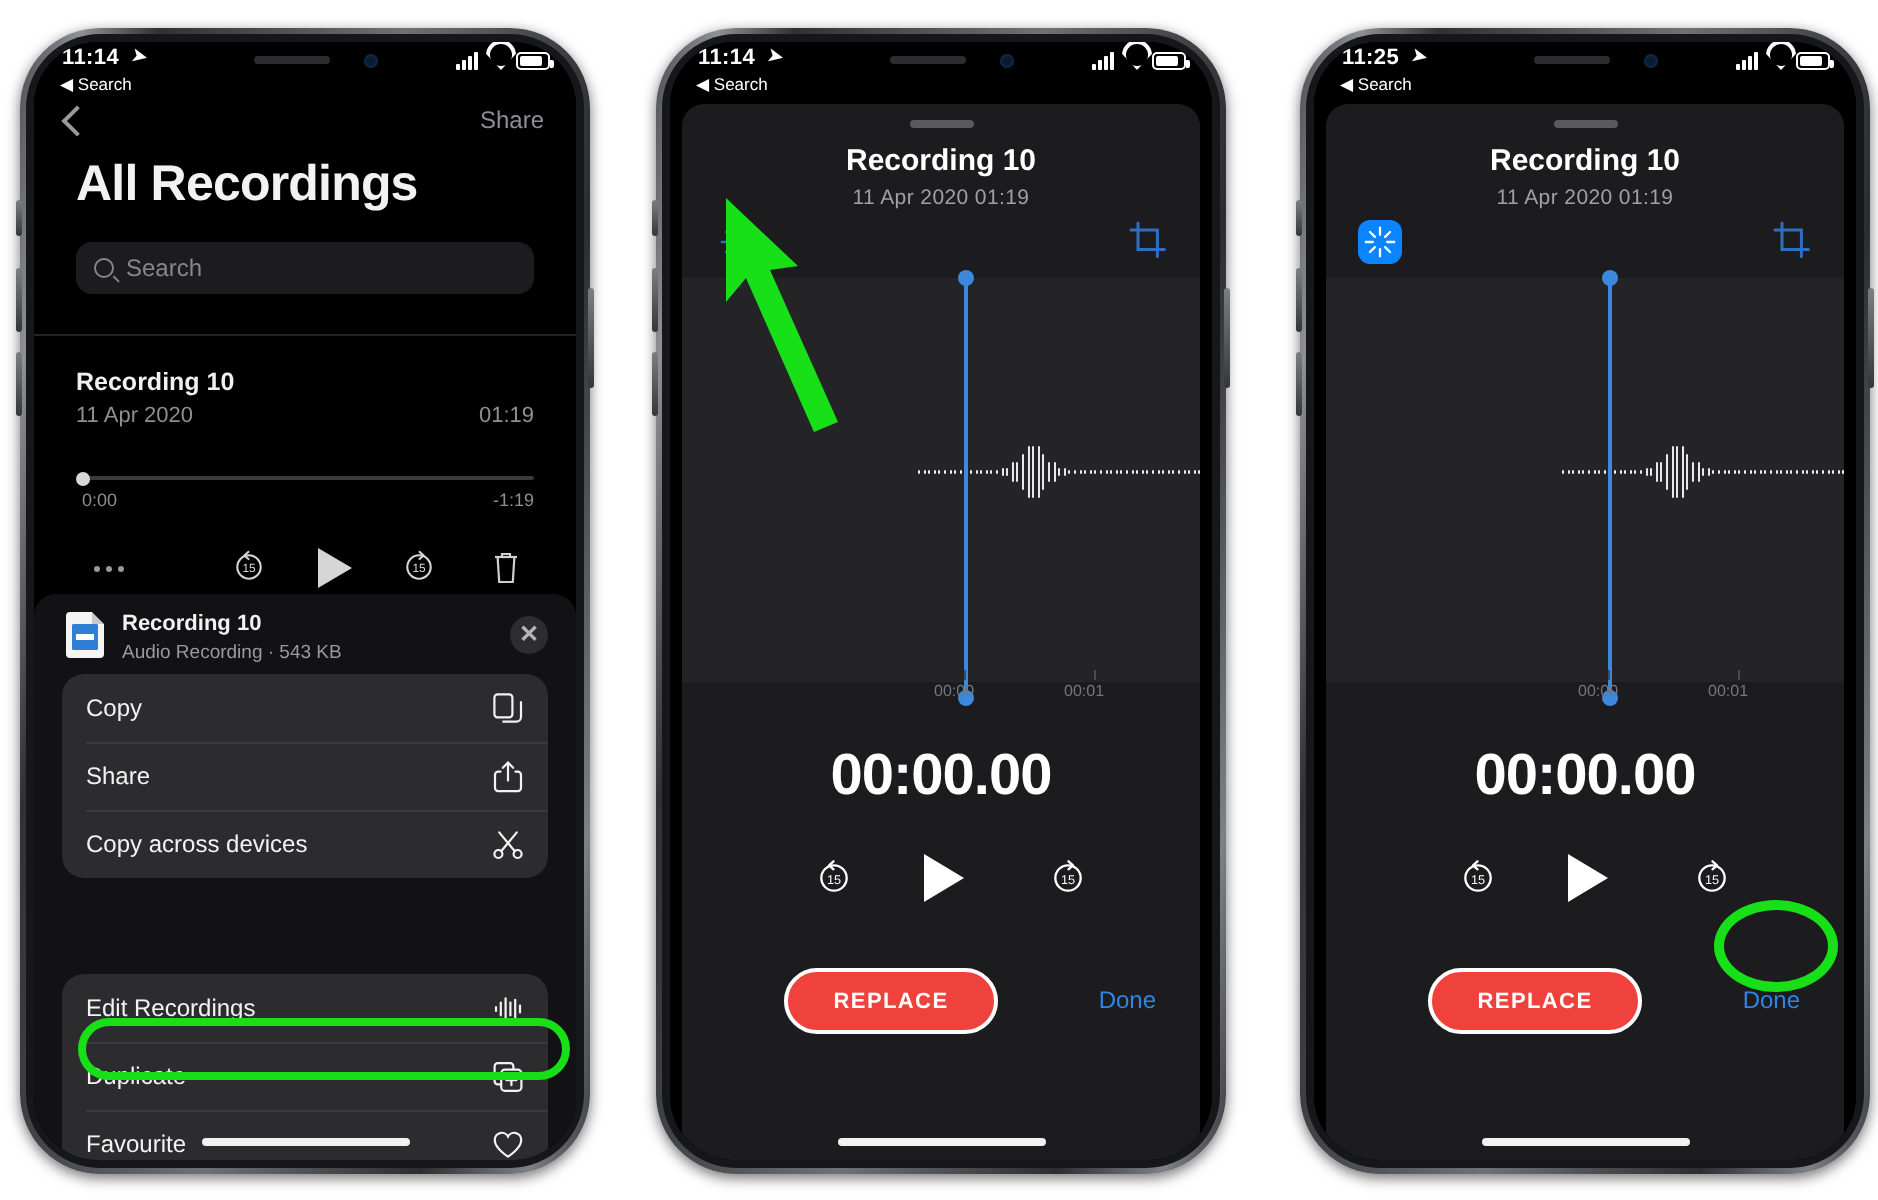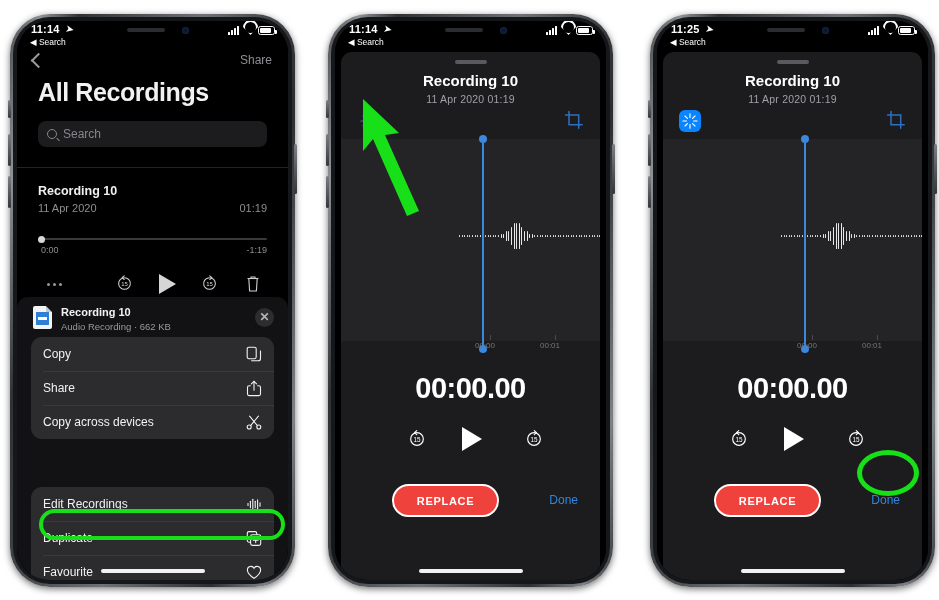--- a/index.html
+++ b/index.html
@@ -170,21 +170,21 @@
 
   .wavewrap{position:absolute;left:0;right:0;top:87px;height:202px;background:#242426;overflow:hidden;}
   .wavecenter{position:absolute;left:0;right:0;top:97px;height:1px;}
   .wave{position:absolute;left:0;right:0;top:0;height:1px;}
   .wave i{position:absolute;width:1px;background:#e8e8e8;border-radius:.5px;}
   .playhead{
     position:absolute;top:87px;height:210px;width:2px;background:#3b88de;left:141px;
   }
   .playhead .h{position:absolute;left:-3px;width:8px;height:8px;border-radius:50%;background:#3b88de;}
   .playhead .h.t{top:-4px}.playhead .h.b{bottom:-4px}
-  .ruler{position:absolute;left:8px;right:0;top:289px;height:18px;text-align:right;}
+  .ruler{position:absolute;left:0;right:0;top:289px;height:18px;text-align:right;}
   .ruler span{position:absolute;font-size:8px;color:#76767b;}
   .tick{position:absolute;top:-6px;width:1px;height:5px;background:#4a4a4e;}
 
   .timecode{
     position:absolute;left:0;right:0;top:320px;text-align:center;font-size:29px;
     font-weight:bold;color:#fff;letter-spacing:-.5px;
   }
   .transport{position:absolute;left:0;right:0;top:372px;height:34px;}
   .transport .skip{position:absolute;top:5px;width:20px;height:20px;}
   .transport .skip.b{left:66px}.transport .skip.f{right:66px}
@@ -314,21 +314,21 @@
               </svg>
           </span>
         </div>
 
         <div class="sheet">
           <div class="sheet-head">
             <div class="fileicon">
                 <span class="glyph"></span>
               </div>
             <div class="sh-title">Recording 10</div>
-            <div class="sh-sub">Audio Recording · 662 KB</div>
+            <div class="sh-sub">Audio Recording · 543 KB</div>
             <div class="closebtn">✕</div>
           </div>
 
           <div class="menu-group g1">
             <div class="mi">
               <span class="lbl">Copy</span>
               <span class="ic">
                 <svg viewBox="0 0 16 17">
                     <g fill="none" stroke="#f2f2f2" stroke-width="1.1">
                   <rect x="1.2" y="1.2" width="9" height="11.5" rx="1.6"></rect>

